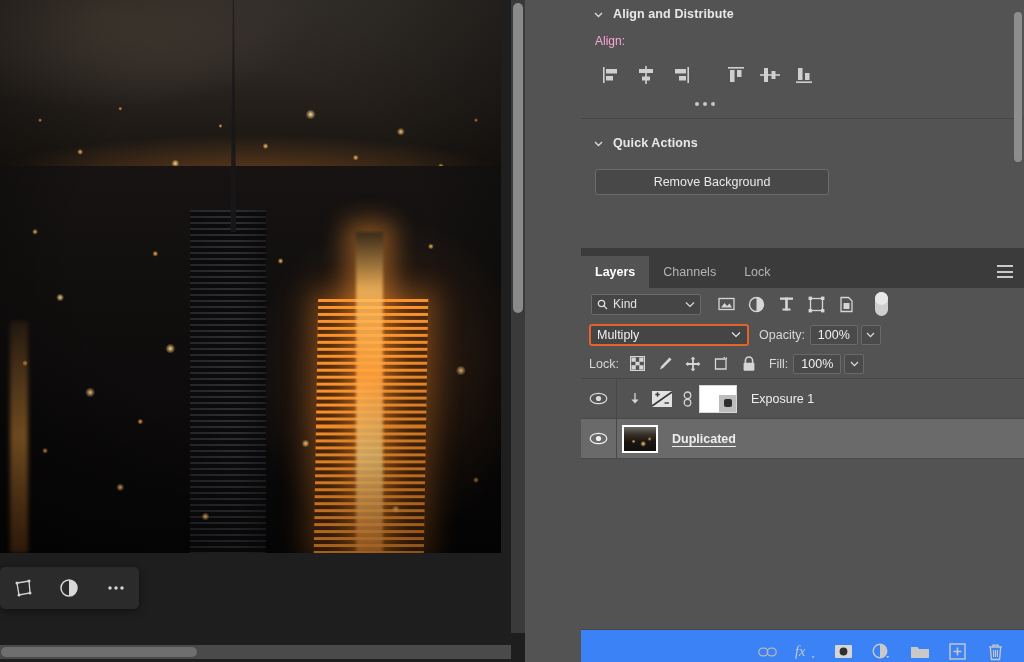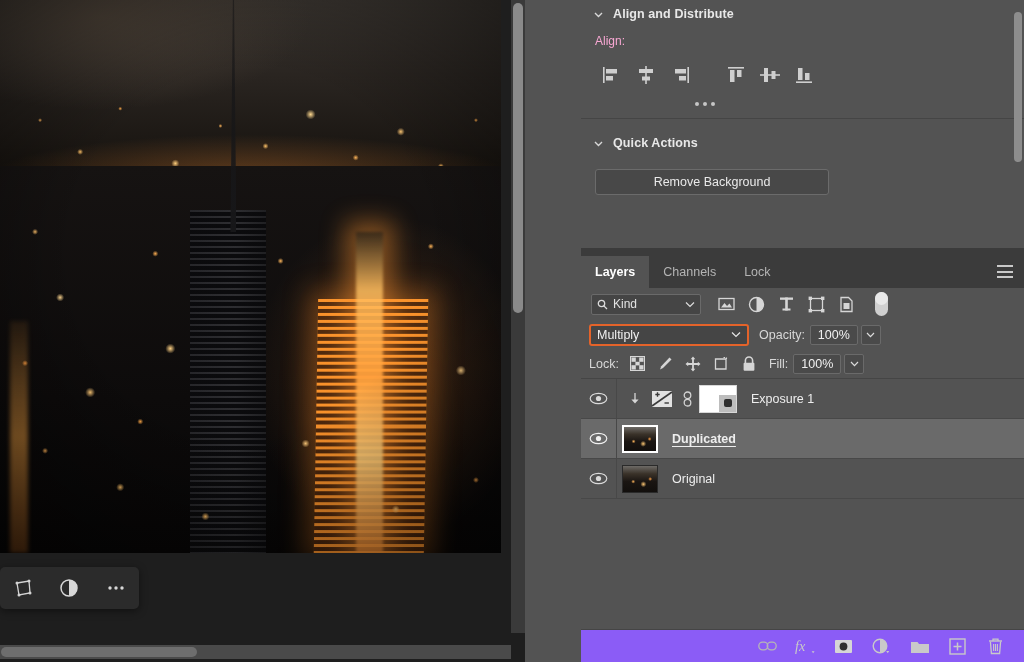--- a/index.html
+++ b/index.html
@@ -293,22 +293,22 @@
     background: #bdbdbd; display: flex; align-items: center; justify-content: center;
   }
   .mask-thumb .corner::after {
     content: ""; width: 8px; height: 8px; background: #2e2e2e; border-radius: 2px;
   }
   .layer-name { color: #eeeeee; font-size: 12.5px; margin-left: 14px; }
   .layer-name.renaming { text-decoration: underline; text-underline-offset: 3px; font-weight: bold; }
 
   .layers-bottom {
     position: absolute; left: 0; bottom: 0; width: 443px; height: 33px;
-    background: #8b5cf6; border-top: 1px solid #454545;
-    display: flex; align-items: center; justify-content: flex-end; gap: 17px;
+    background: #3b82f6; border-top: 1px solid #454545;
+    display: flex; align-items: flex-end; justify-content: flex-end; gap: 17px;
     padding-right: 18px;
   }
   .lb { width: 21px; height: 21px; display: flex; align-items: center; justify-content: center; cursor: pointer; }
   svg { display: block; }
 </style>
 </head>
 <body>
 
 <div class="app">
 
@@ -613,30 +613,20 @@
           <div class="eye-cell">
             <svg width="19" height="13" viewBox="0 0 19 13">
               <ellipse cx="9.5" cy="6.5" rx="8.3" ry="5.2" fill="none" stroke="#f0f0f0" stroke-width="1.2"></ellipse>
               <circle cx="9.5" cy="6.5" r="2.6" fill="#f0f0f0"></circle>
             </svg>
           </div>
           <div class="thumb-img sel-border"></div>
           <span class="layer-name renaming">Duplicated</span>
         </div>
 
-        <div class="layer-row">
-          <div class="eye-cell">
-            <svg width="19" height="13" viewBox="0 0 19 13">
-              <ellipse cx="9.5" cy="6.5" rx="8.3" ry="5.2" fill="none" stroke="#dadada" stroke-width="1.2"></ellipse>
-              <circle cx="9.5" cy="6.5" r="2.6" fill="#dadada"></circle>
-            </svg>
-          </div>
-          <div class="thumb-img"></div>
-          <span class="layer-name">Original</span>
-        </div>
       </div>
 
       <div class="layers-bottom">
         <div class="lb">
           <svg width="19" height="12" viewBox="0 0 19 12">
             <rect x="0.8" y="2.2" width="9" height="7.6" rx="3.8" fill="none" stroke="#b6b6b6" stroke-width="1.3"></rect>
             <rect x="9.2" y="2.2" width="9" height="7.6" rx="3.8" fill="none" stroke="#b6b6b6" stroke-width="1.3"></rect>
           </svg>
         </div>
         <div class="lb">

